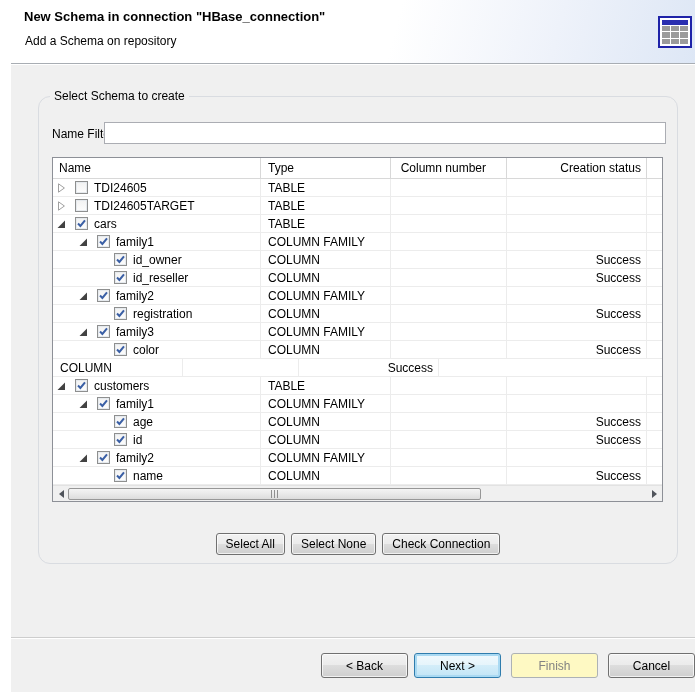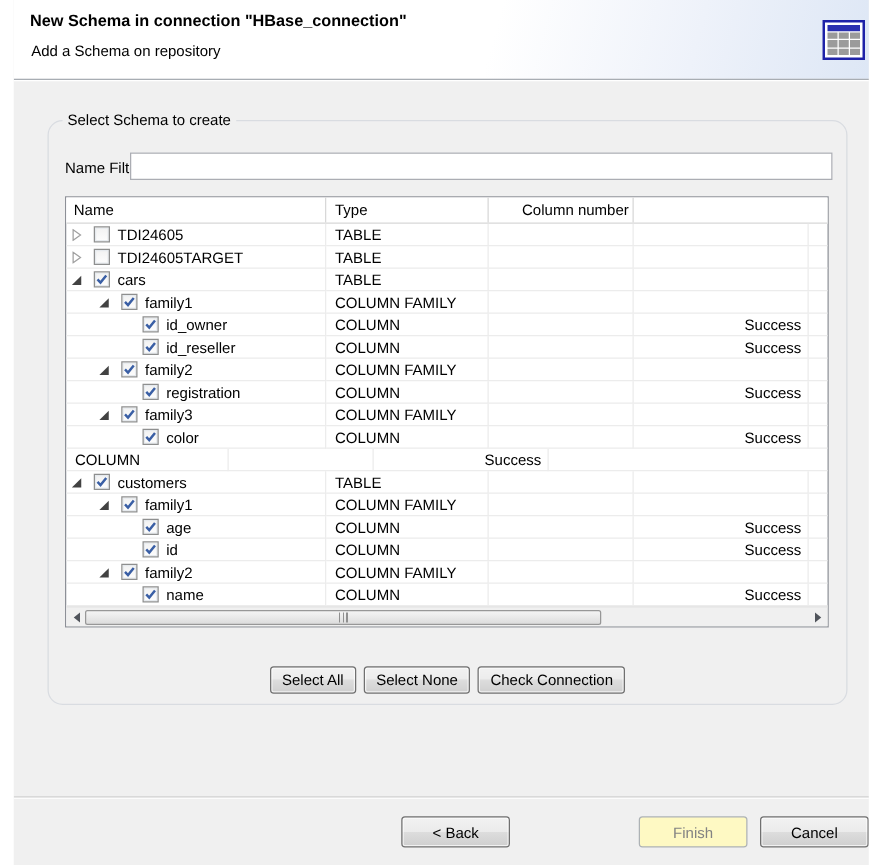--- a/index.html
+++ b/index.html
@@ -33,21 +33,21 @@
   .table { position:absolute; left:13px; top:60px; width:611px; height:345px;
     border:1px solid #8d9097; background:#ffffff; display:flex; flex-direction:column; }
   .thead { display:flex; height:21px; background:#ffffff; border-bottom:1px solid #d8d8d8; flex:none; }
   .th { display:flex; align-items:center; border-right:1px solid #d8d8d8; padding:0 5px; }
   .tbody { flex:none; }
   .trow { display:flex; height:18px; }
   .cell { display:flex; align-items:center; border-right:1px solid #ececec; border-bottom:1px solid #ececec;
     overflow:hidden; white-space:nowrap; }
   .c-name   { width:208px; padding-right:2px; }
   .c-type   { width:130px; padding-left:7px; }
-  .c-colnum { width:116px; justify-content:flex-end; padding-right:3px; }
+  .c-colnum { width:116px; justify-content:flex-end; padding-right:20px; }
   .c-status { width:140px; justify-content:flex-end; padding-right:5px; }
   .c-filler { flex:1; border-right:none; }
   .th.c-name { padding-left:6px; }
   .th.c-colnum, .th.c-status { justify-content:flex-end; }
 
   .indent { flex:none; }
   .lvl0 .indent { width:2px; } .lvl1 .indent { width:24px; } .lvl2 .indent { width:41px; }
   .expander { flex:none; width:20px; height:18px; display:flex; align-items:center; justify-content:flex-start; padding-left:2px; }
   .expander svg { display:none; }
   .exp-collapsed .tri-collapsed { display:block; }
@@ -117,20 +117,21 @@
     <div class="group-legend">Select Schema to create</div>
 
     <label class="filter-label">Name Filter:</label>
     <input class="filter-input" type="text" value="" style="">
 
     <div class="table">
       <div class="thead">
         <div class="th c-name">Name</div>
         <div class="th c-type">Type</div>
         <div class="th c-colnum">Column number</div>
+        <div class="th c-status">Creation status</div>
         <div class="th c-filler"></div>
       </div>
       <div class="tbody">
           <div class="trow lvl0 exp-collapsed">
     <div class="cell c-name">
       <span class="indent"></span>
       <span class="expander">
         <svg class="tri-collapsed" width="9" height="10" viewBox="0 0 9 10">
                   <path d="M1.5 0.8 L7.4 5 L1.5 9.2 Z" fill="#ffffff" stroke="#a0a0a0"></path>
                 </svg>
@@ -468,15 +469,16 @@
 
     <div class="group-buttons">
       <button class="btn">Select All</button>
       <button class="btn">Select None</button>
       <button class="btn">Check Connection</button>
     </div>
   </div>
 
   <div class="footer-sep"></div>
   <button class="btn footer-btn btn-back">&lt; Back</button>
+  <button class="btn footer-btn btn-next">Next &gt;</button>
   <button class="btn footer-btn btn-finish" disabled="">Finish</button>
   <button class="btn footer-btn btn-cancel">Cancel</button>
 </div>
 
 </body></html>

